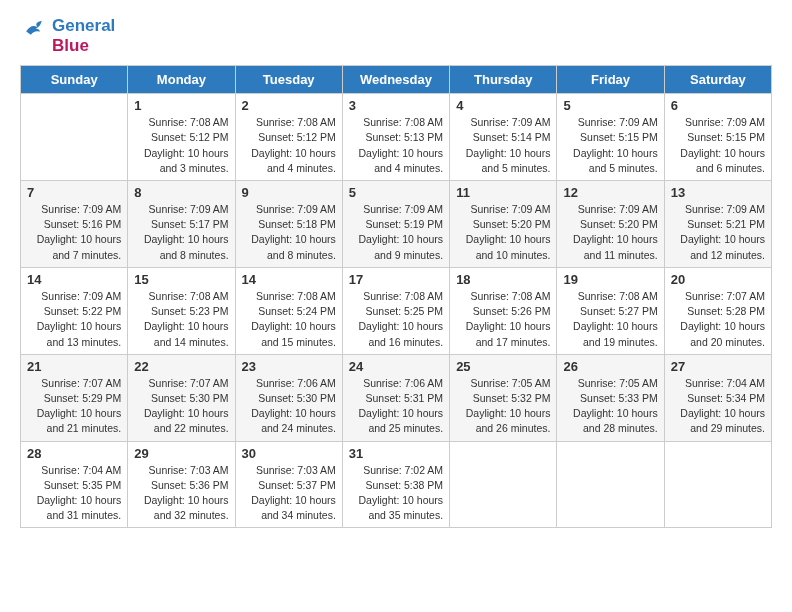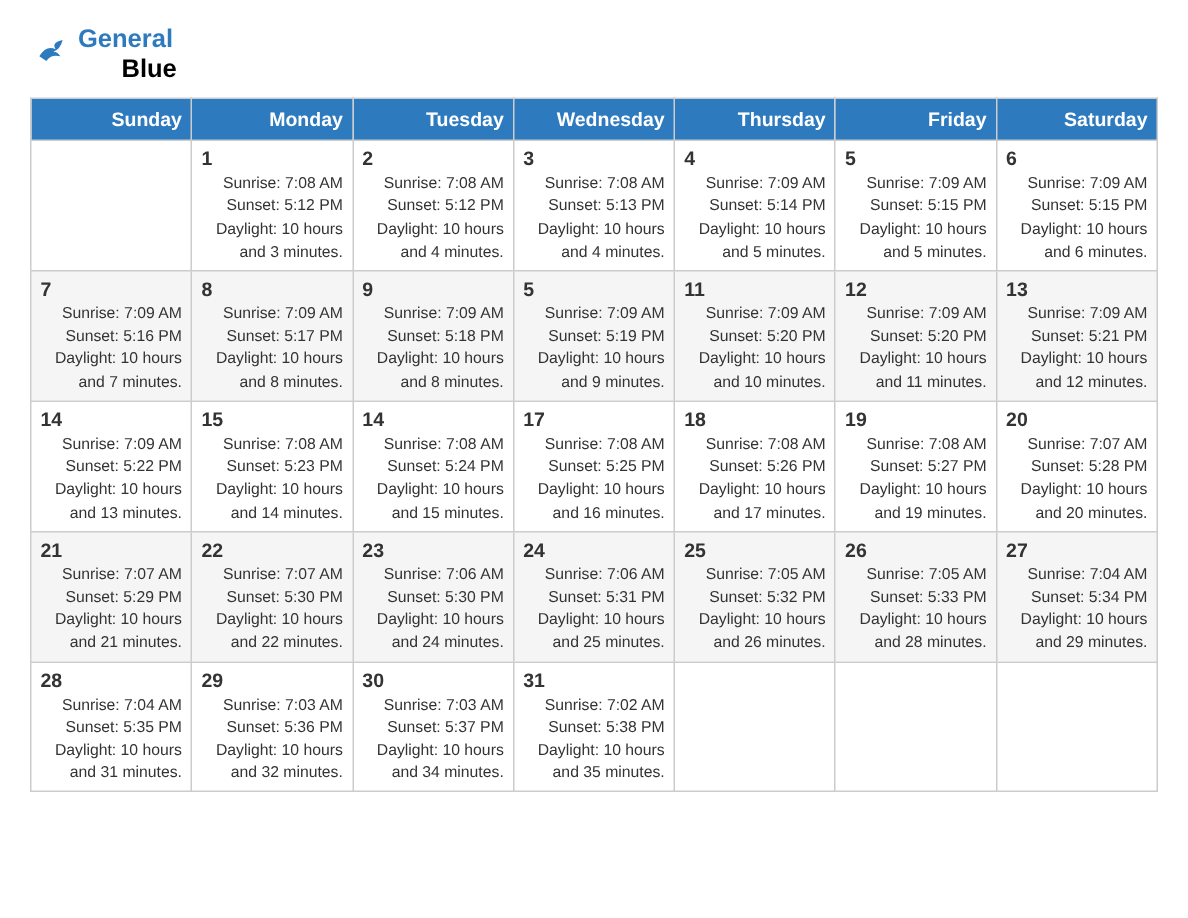--- a/index.html
+++ b/index.html
@@ -11,21 +11,21 @@
       padding: 16px 20px;
     }
     .header {
       display: flex;
       justify-content: space-between;
       align-items: flex-start;
       margin-bottom: 10px;
     }
     .logo {
       display: flex;
-      align-items: center;
+      align-items: flex-start;
       gap: 4px;
     }
     .logo-bird {
       width: 28px;
       height: 28px;
     }
     .title-area {
       text-align: right;
     }
     .month-title {
@@ -41,21 +41,21 @@
       width: 100%;
       border-collapse: collapse;
       border: 1px solid #ccc;
     }
     .calendar th {
       background-color: #2e7abf;
       color: #fff;
       font-size: 13px;
       font-weight: bold;
       padding: 6px 6px;
-      text-align: right;
+      text-align: center;
       border: 1px solid #ccc;
     }
     .calendar td {
       vertical-align: top;
       border: 1px solid #ccc;
       padding: 4px 6px;
       width: 107px;
       min-height: 80px;
       background: #fff;
     }
@@ -81,21 +81,21 @@
 </head>
 <body>
 
 <div class="header">
   <div class="logo">
     <svg class="logo-bird" viewBox="0 0 36 36" xmlns="http://www.w3.org/2000/svg">
       <path d="M8 20 Q14 10 22 14 Q18 8 28 6 Q26 14 20 16 Q24 16 26 20 Q18 18 14 24 Z" fill="#2e7abf"></path>
     </svg>
     <div>
       <div style="font-size:17px;font-weight:bold;color:#2e7abf;line-height:1.15;">General</div>
-      <div style="font-size:17px;font-weight:bold;color:#000000;line-height:1.15;margin-left:29px;">Blue</div>
+      <div style="font-size:17px;font-weight:bold;color:#be185d;line-height:1.15;">Blue</div>
     </div>
   </div>
   <div class="title-area">
     <div class="month-title"></div>
     <div class="location"></div>
   </div>
 </div>
 
 <table class="calendar">
   <thead>

